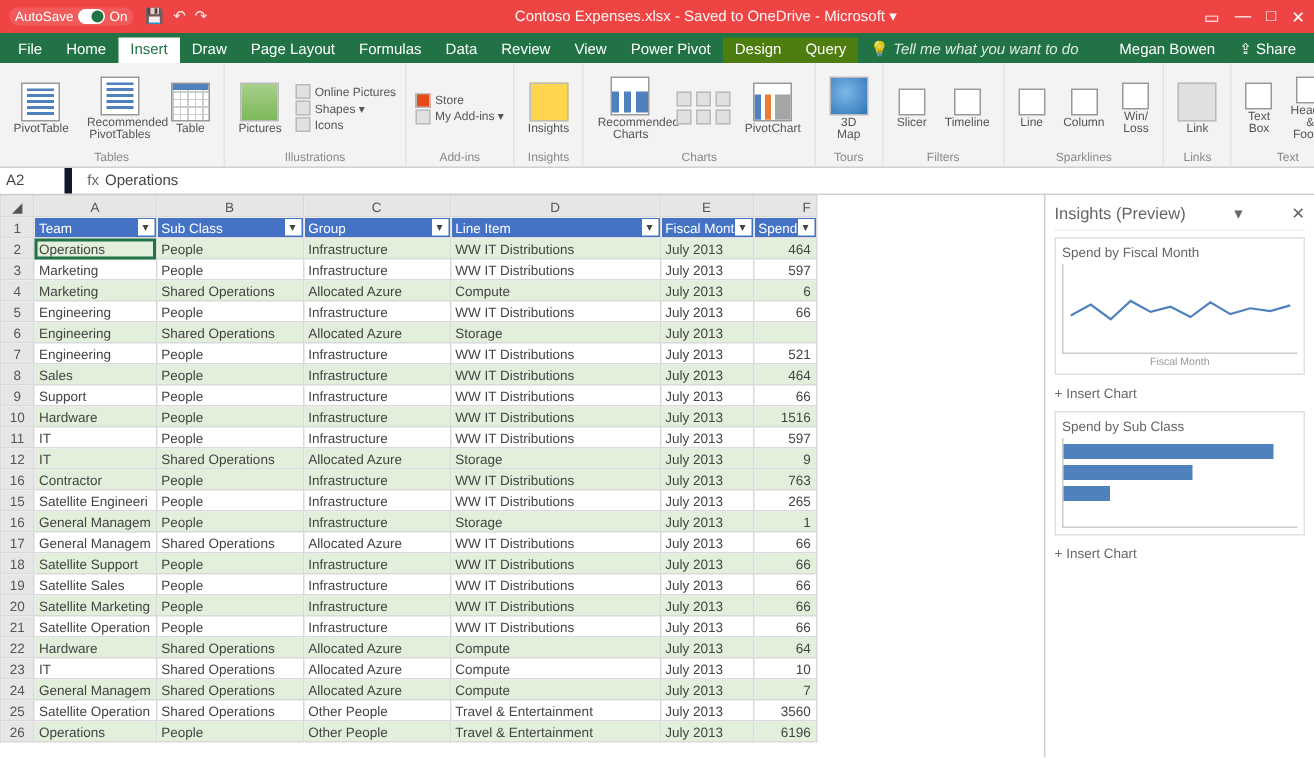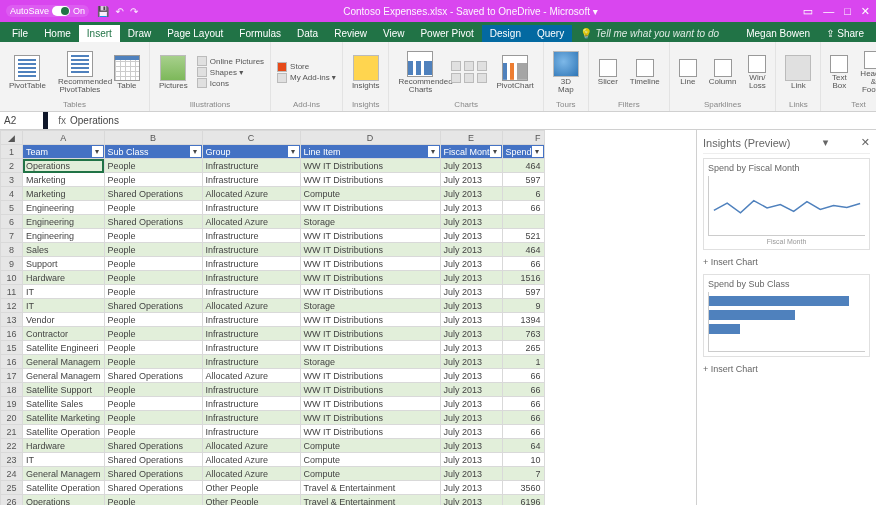--- a/index.html
+++ b/index.html
@@ -8,21 +8,21 @@
     font-size: 10px;
     background: #fff;
     width: 876px;
     height: 505px;
     overflow: hidden;
     color: #444;
   }
   
   .titlebar {
     height: 22px;
-    background: #d946ef;
+    background: #ef4444;
     color: #fff;
     display: flex;
     align-items: center;
     padding: 0 6px;
     font-size: 10px;
     justify-content: center;
   }
   .autosave {
     display: flex;
     align-items: center;
@@ -45,21 +45,21 @@
     background:#217346;
     display:flex;
     align-items:flex-end;
     padding: 0 4px;
     color:#fff;
     font-size:10px;
     gap:0;
   }
   .tab { padding: 3px 8px; cursor:default;}
   .tab.active { background:#fff; color:#217346;}
-  .tab.context { background:#0369a1;}
+  .tab.context { background:#4d7c0f;}
   .tellme { flex:1; padding:3px 8px; opacity:.85; font-style:italic;}
   .tellme::before{content:"💡 ";font-style:normal;}
   .user{padding:3px 8px;}
   .share{padding:3px 8px;}
   
   .ribbon {
     height: 70px;
     background:#f3f3f3;
     border-bottom:1px solid #d0d0d0;
     display:flex;
@@ -456,29 +456,20 @@
           </tr>
           <tr class="band">
             <td class="rowhdr">12</td>
             <td class="colA">IT</td>
             <td class="colB">Shared Operations</td>
             <td class="colC">Allocated Azure</td>
             <td class="colD">Storage</td>
             <td class="colE">July 2013</td>
             <td class="colF">9</td>
           </tr>
-          <tr>
-            <td class="rowhdr">13</td>
-            <td class="colA">Vendor</td>
-            <td class="colB">People</td>
-            <td class="colC">Infrastructure</td>
-            <td class="colD">WW IT Distributions</td>
-            <td class="colE">July 2013</td>
-            <td class="colF">1394</td>
-          </tr>
           <tr class="band">
             <td class="rowhdr">16</td>
             <td class="colA">Contractor</td>
             <td class="colB">People</td>
             <td class="colC">Infrastructure</td>
             <td class="colD">WW IT Distributions</td>
             <td class="colE">July 2013</td>
             <td class="colF">763</td>
           </tr>
           <tr>

